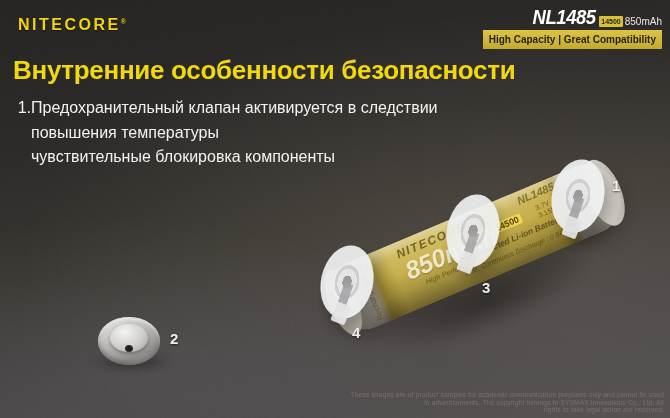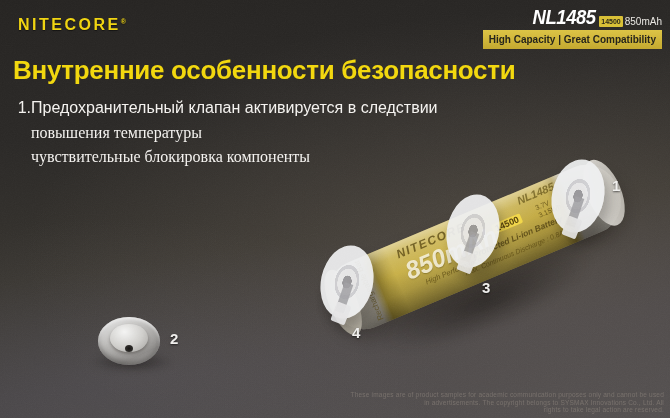--- a/index.html
+++ b/index.html
@@ -28,21 +28,21 @@
   .liion{color:#f0d513;font-weight:bold;font-size:14.5px;line-height:15px;letter-spacing:-.2px;white-space:nowrap;}
   .tagline{display:inline-block;margin-top:3px;background:linear-gradient(#dcc344,#c3a82e);
            color:#24231a;font-weight:bold;font-size:10px;padding:4px 6px;white-space:nowrap;}
 
   
   .heading{position:absolute;left:13px;top:55px;color:#f2d70e;font-weight:bold;font-size:26px;
            letter-spacing:-.3px;white-space:nowrap;}
   .features{position:absolute;left:14px;top:96px;color:#f4f2ef;font-size:16px;line-height:24.5px;}
   .f-l1{white-space:nowrap;text-align:right;}
   .f-num{display:inline-block;min-width:17px;}
-  .f-l2{padding-left:17px;white-space:nowrap;font-family:Liberation Serif, serif;}
+  .f-l2{padding-left:17px;white-space:nowrap;}
 
   
   .bat-shadow{position:absolute;left:318px;top:236px;width:330px;height:110px;
               background:radial-gradient(50% 38% at 50% 60%, rgba(14,11,9,.5), rgba(14,11,9,0) 70%);
               transform:rotate(-22deg);filter:blur(5px);}
   .battery{position:absolute;left:320px;top:212px;width:310px;height:70px;
            transform:rotate(-22.8deg);border-radius:32px/35px;
            background:linear-gradient(90deg,
              rgba(212,207,192,.80) 0%, rgba(202,196,179,.74) 14%,
              #9b8731 17%, #c8b049 23%, #cbb450 50%, #c2a943 78%, #a18a34 81%,

